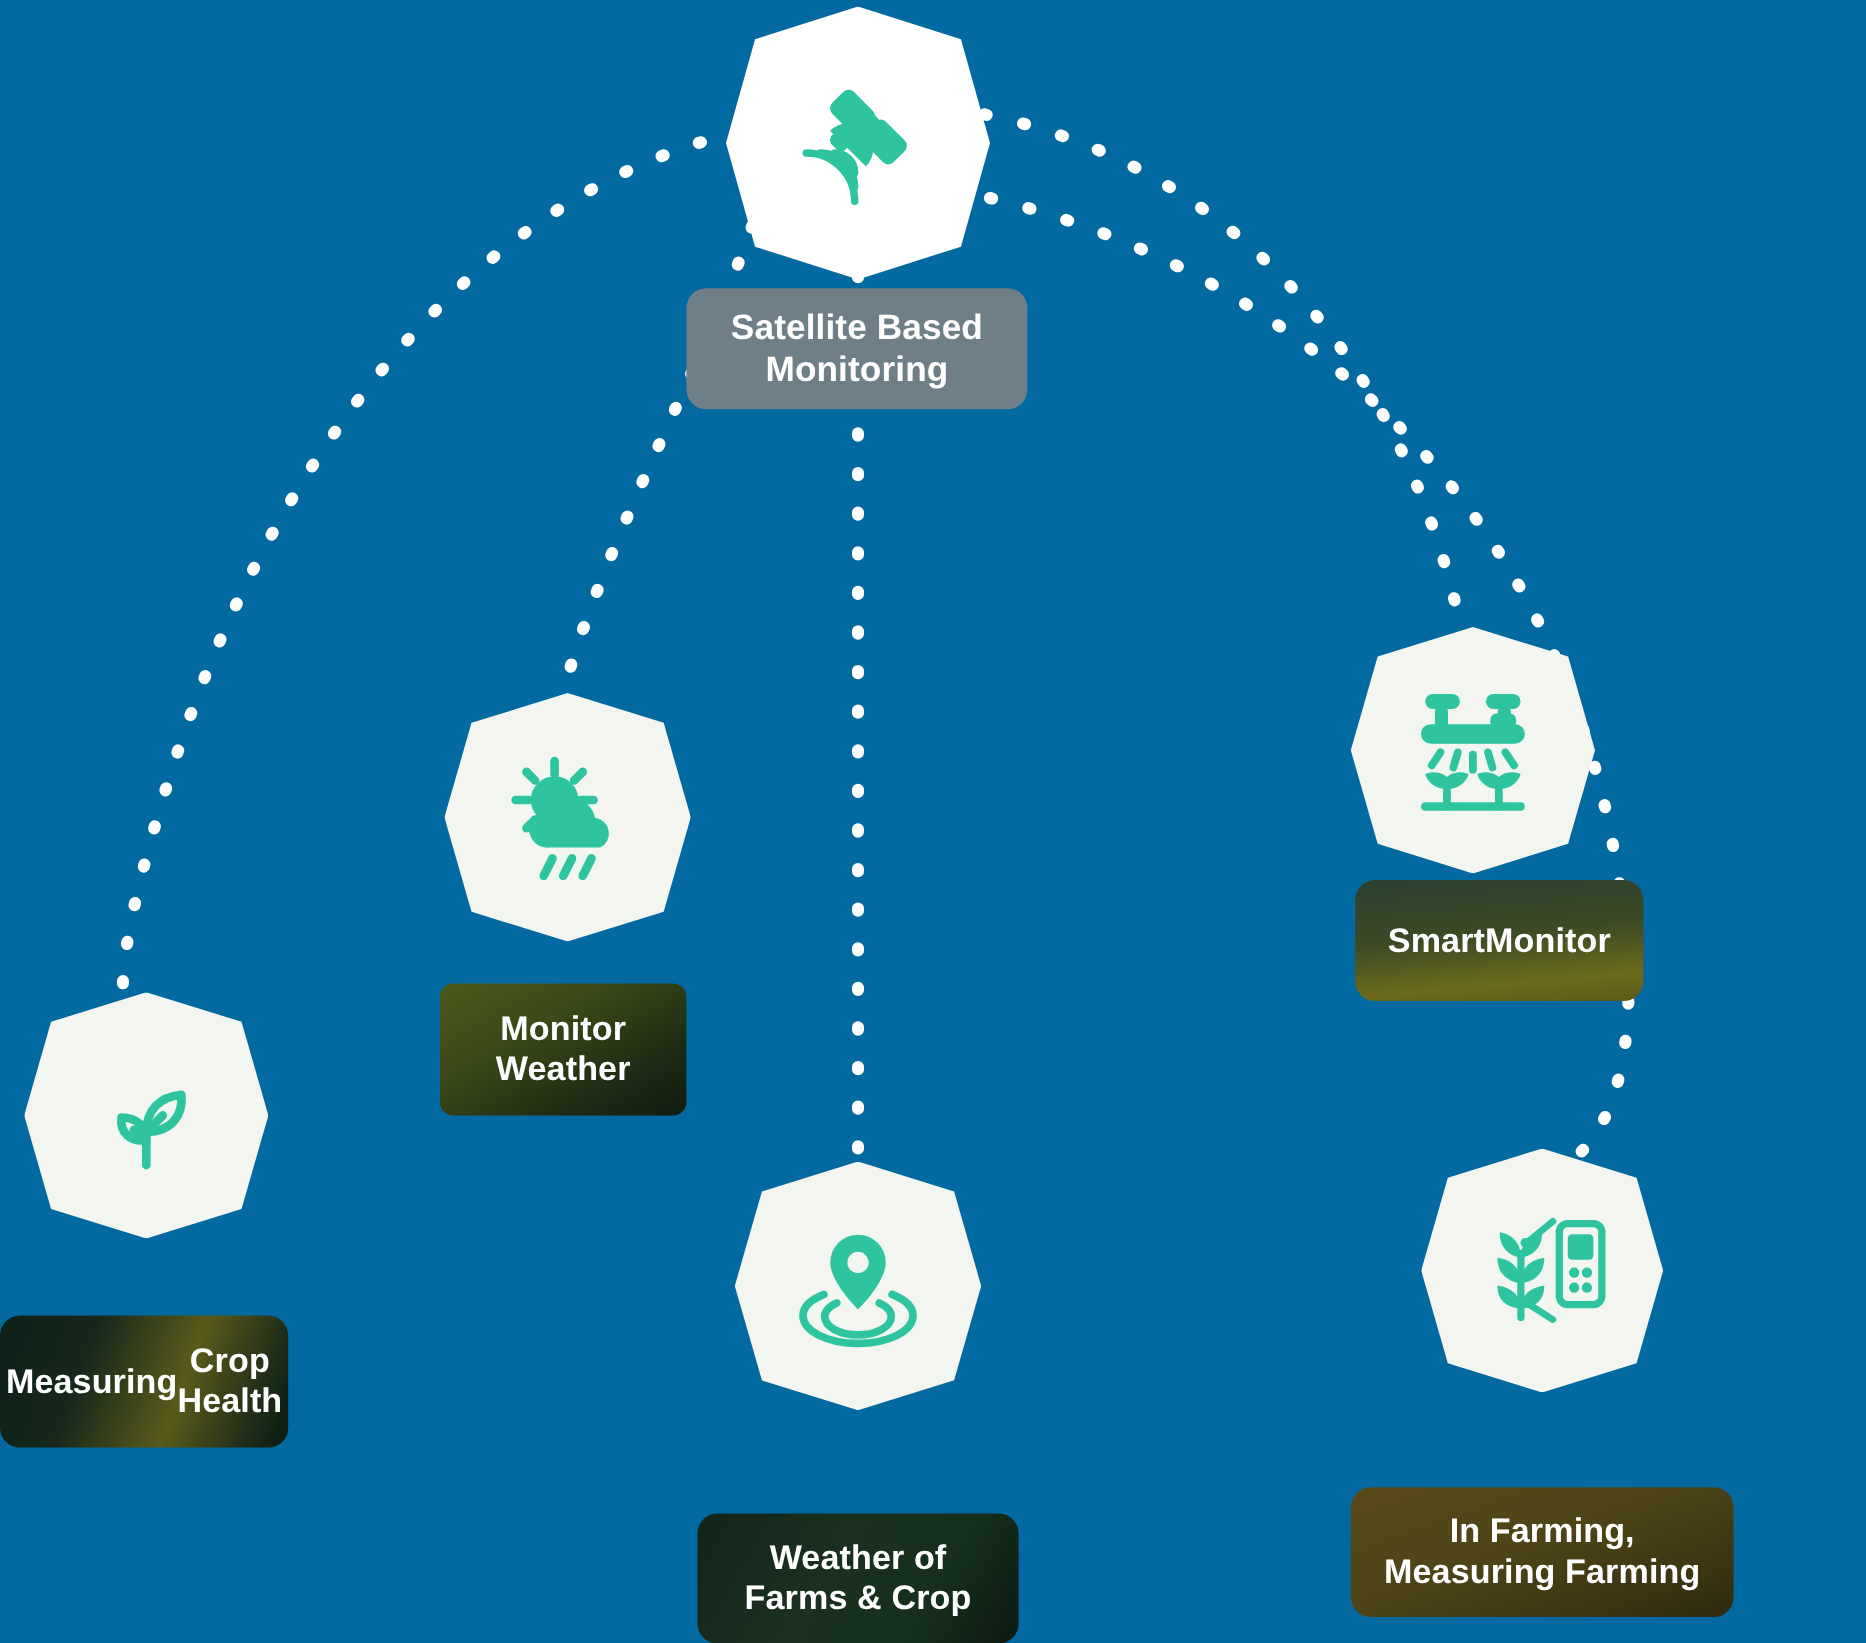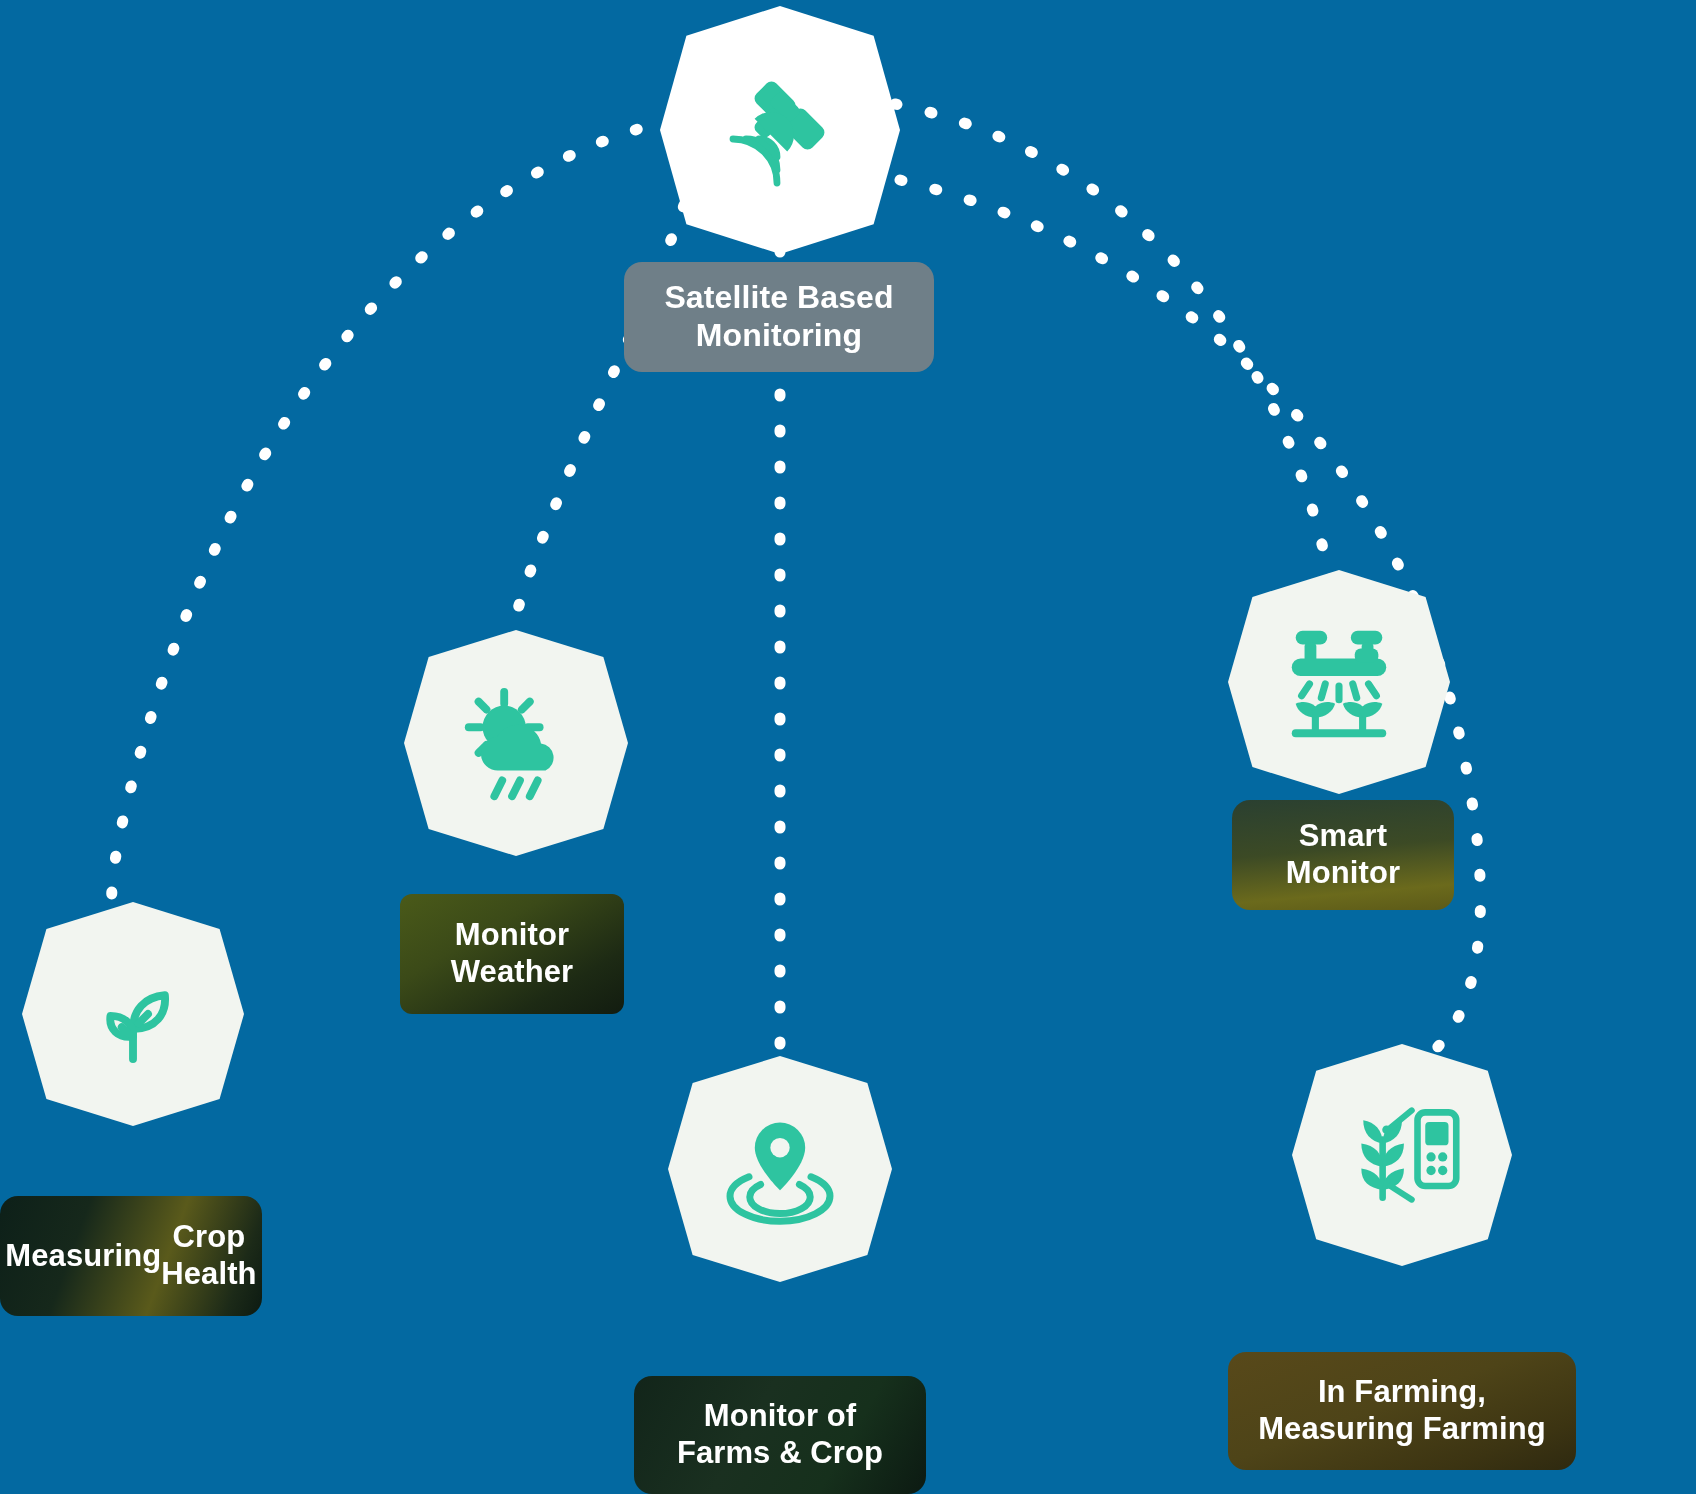--- a/index.html
+++ b/index.html
@@ -180,21 +180,21 @@
           <path d="M32 8a13 13 0 0 1 13 13c0 9.5-13 22-13 22S19 30.5 19 21A13 13 0 0 1 32 8z" fill="#2ec4a0"></path>
           <circle cx="32" cy="21" r="5" fill="#f2f5f0"></circle>
           <g stroke="#2ec4a0" stroke-width="3.6" stroke-linecap="round">
             <path d="M22 40c-3.5 1.6-5.6 3.9-5.6 6.4 0 4.8 7 8.6 15.6 8.6s15.6-3.8 15.6-8.6c0-2.5-2.1-4.8-5.6-6.4"></path>
             <path d="M16 36c-6 2.4-9.8 6-9.8 10 0 7.2 11.6 13 25.8 13s25.8-5.8 25.8-13c0-4-3.8-7.6-9.8-10"></path>
           </g>
         </svg>
       </span>
     </div>
     <div class="pill pill-location" style="left:634px; top:1376px; width:292px; height:118px; flex-direction:column;">
-      <span>Monitor of</span>
+      <span>Weather of</span>
       <span>Farms &amp; Crop</span>
     </div>
   </div>
 
   <div class="node">
     <div class="badge" style="left:1228px; top:570px; width:222px; height:224px;">
       <span>
         <svg width="126" height="126" viewBox="0 0 64 64" fill="#2ec4a0">
           <rect x="10" y="6" width="16" height="7" rx="3.5"></rect>
           <rect x="38" y="6" width="16" height="7" rx="3.5"></rect>
@@ -212,21 +212,21 @@
           <path d="M20 58V48" stroke="#2ec4a0" stroke-width="3.6" stroke-linecap="round" fill="none"></path>
           <path d="M44 58V48" stroke="#2ec4a0" stroke-width="3.6" stroke-linecap="round" fill="none"></path>
           <path d="M20 50c-5 0-9-3-10-7 5-2 10 0 12 4z"></path>
           <path d="M20 50c5 0 9-3 10-7-5-2-10 0-12 4z"></path>
           <path d="M44 50c-5 0-9-3-10-7 5-2 10 0 12 4z"></path>
           <path d="M44 50c5 0 9-3 10-7-5-2-10 0-12 4z"></path>
           <rect x="8" y="56" width="48" height="4" rx="2"></rect>
         </svg>
       </span>
     </div>
-    <div class="pill pill-smart" style="left:1232px; top:800px; width:222px; height:110px; flex-direction:column;">
+    <div class="pill pill-smart" style="left:1232px; top:800px; width:262px; height:110px; flex-direction:row;">
       <span>Smart</span>
       <span>Monitor</span>
     </div>
   </div>
 
   <div class="node">
     <div class="badge" style="left:1292px; top:1044px; width:220px; height:222px;">
       <span>
         <svg width="124" height="124" viewBox="0 0 64 64" fill="#2ec4a0">
 

